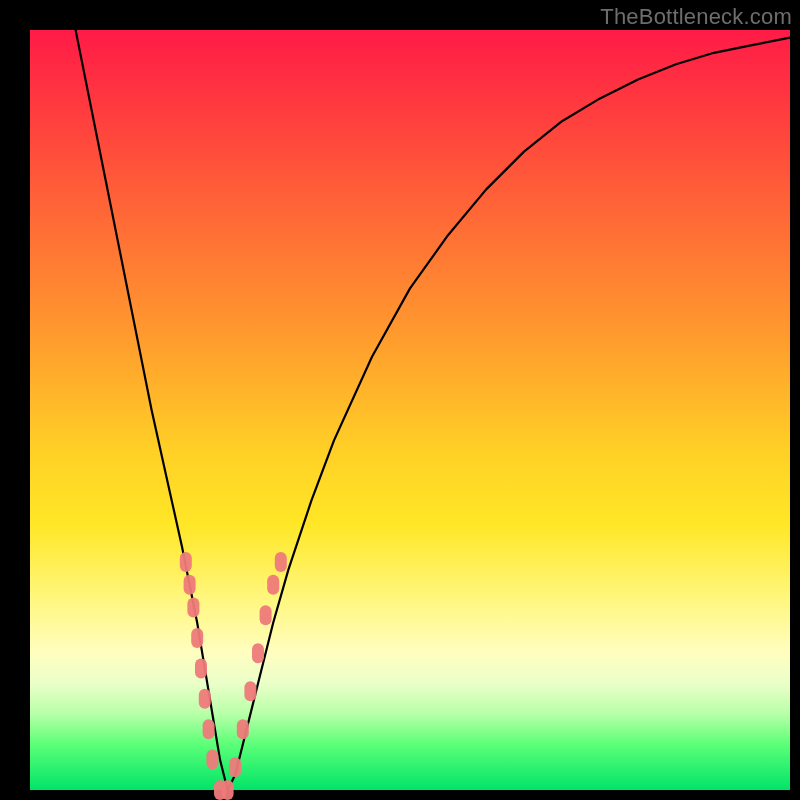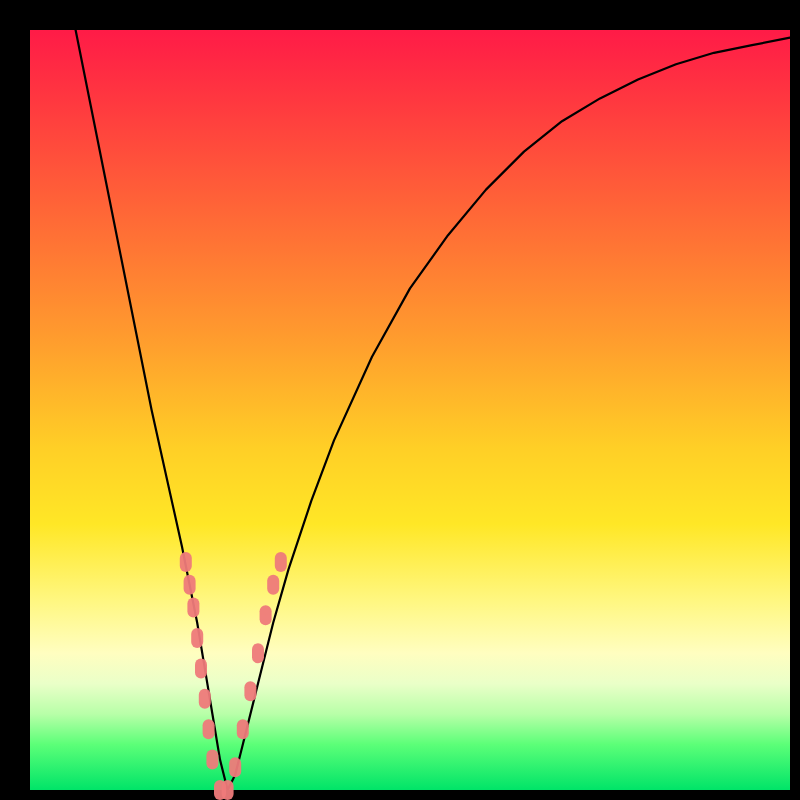--- a/index.html
+++ b/index.html
@@ -58,20 +58,21 @@
     top: 0;
     width: 760px;
     height: 760px;
     overflow: visible;
   }
 </style>
 </head>
 <body>
 
 <div class="frame">
+  <div class="watermark">TheBottleneck.com</div>
   <div class="plot-area">
     <svg class="curve" viewBox="0 0 760 760">
       <g id="curve-group">
           <path d="M45.60 0.00 L60.80 76.00 L76.00 152.00 L91.20 228.00 L106.40 304.00 L121.60 380.00 L136.80 448.40 L152.00 516.80 L167.20 592.80 L174.80 638.40 L182.40 684.00 L190.00 729.60 L197.60 760.00 L205.20 744.80 L212.80 714.40 L228.00 653.60 L243.20 592.80 L258.40 539.60 L281.20 471.20 L304.00 410.40 L342.00 326.80 L380.00 258.40 L418.00 205.20 L456.00 159.60 L494.00 121.60 L532.00 91.20 L570.00 68.40 L608.00 49.40 L646.00 34.20 L684.00 22.80 L722.00 15.20 L760.00 7.60" fill="none" stroke="#000000" stroke-width="2.2" stroke-linecap="round" stroke-linejoin="round"></path>
         </g>
       <g id="marker-group">
           <rect x="149.80" y="522.00" width="12" height="20" rx="6" ry="6" fill="#ee7a7a" opacity="0.95"></rect>
           <rect x="153.60" y="544.80" width="12" height="20" rx="6" ry="6" fill="#ee7a7a" opacity="0.95"></rect>
           <rect x="157.40" y="567.60" width="12" height="20" rx="6" ry="6" fill="#ee7a7a" opacity="0.95"></rect>
           <rect x="161.20" y="598.00" width="12" height="20" rx="6" ry="6" fill="#ee7a7a" opacity="0.95"></rect>

